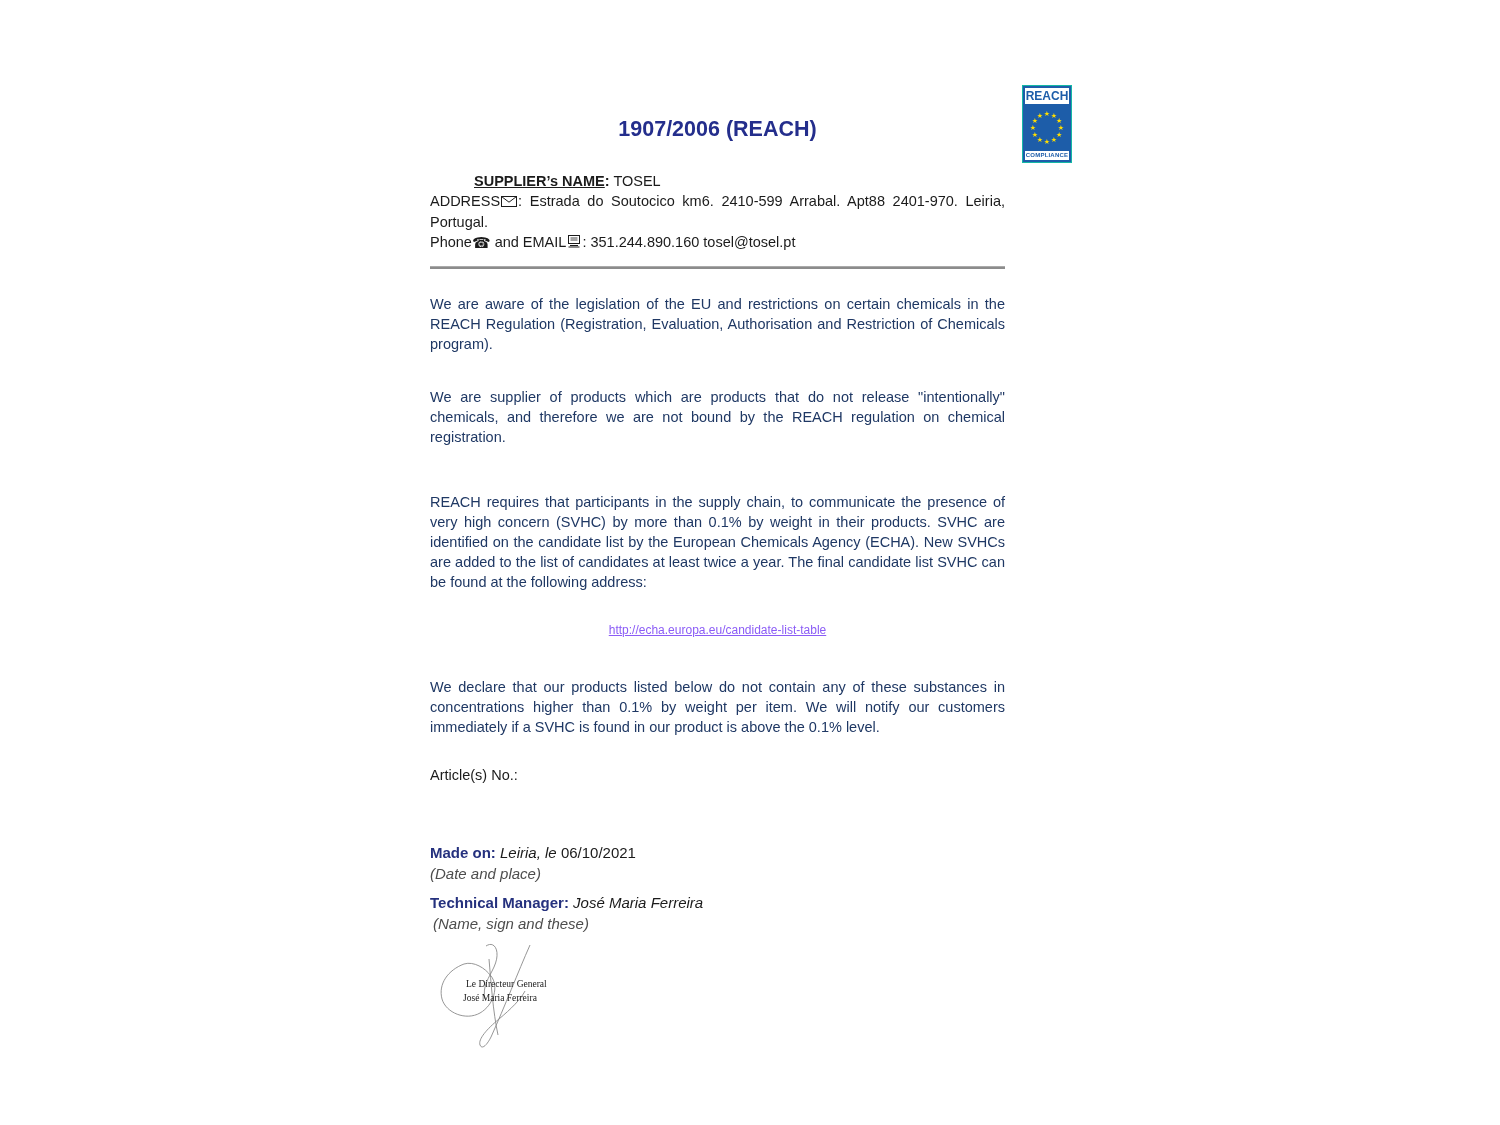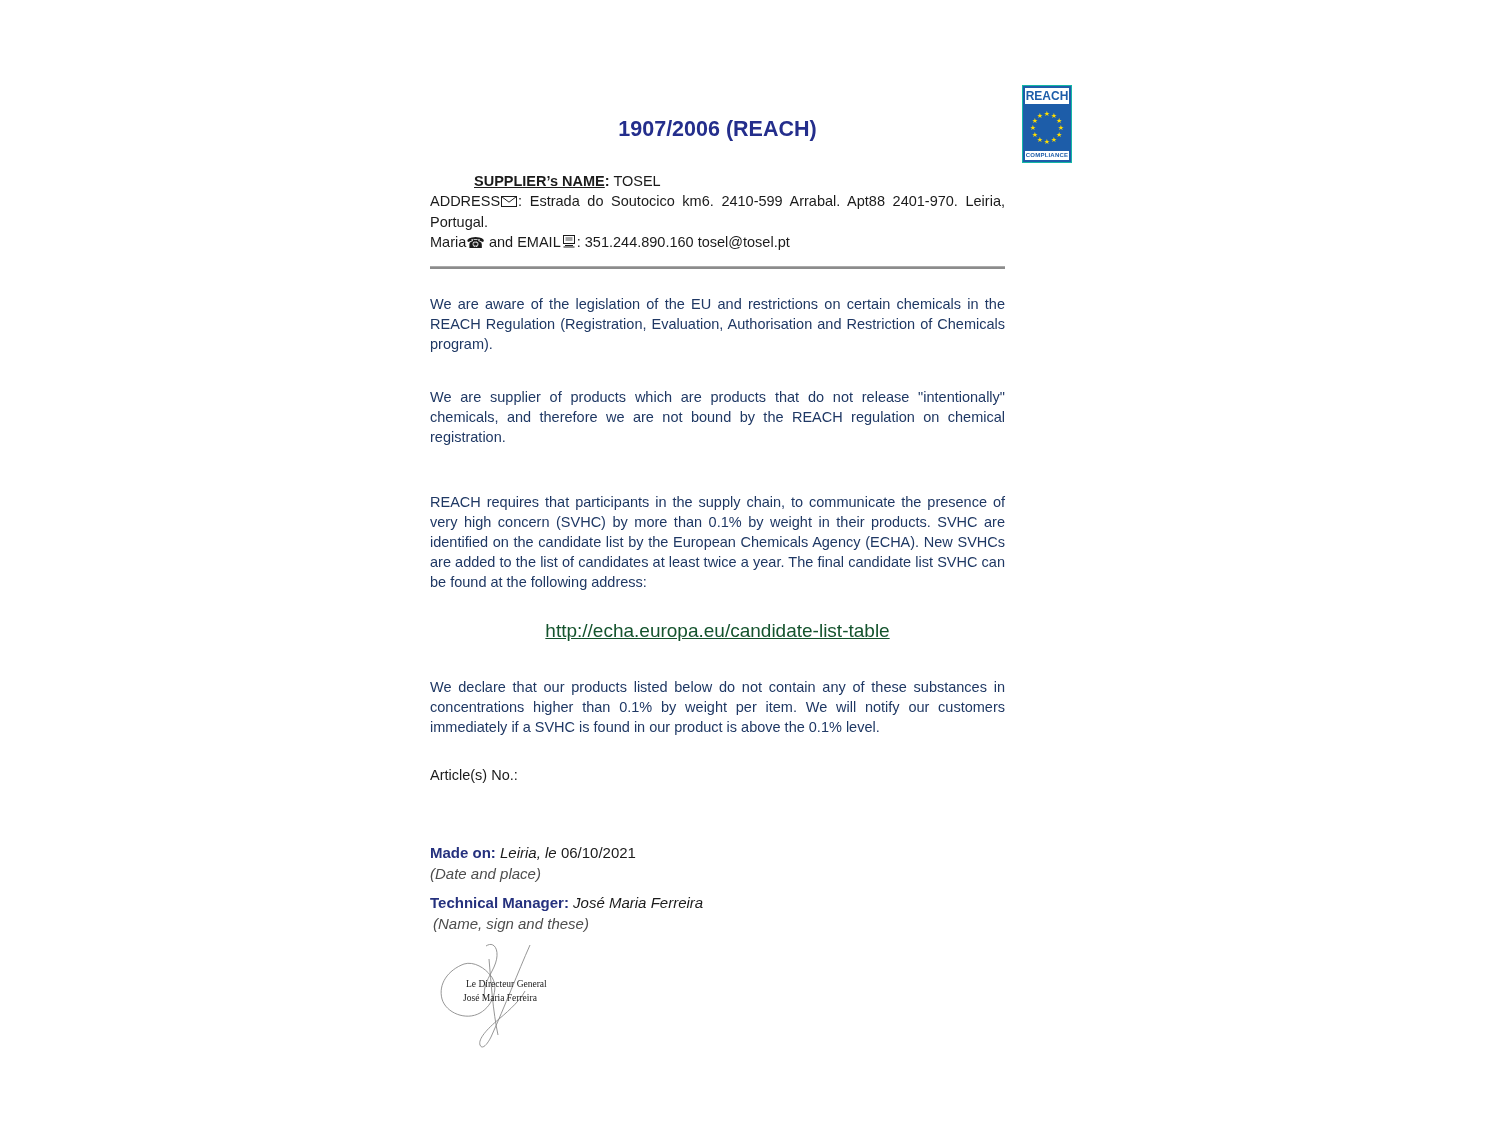--- a/index.html
+++ b/index.html
@@ -16,21 +16,21 @@
   .supplier .bold{font-weight:bold;}
   .icon-inline{display:inline-block;vertical-align:-1px;margin:0 1px;}
   .phone-glyph{font-size:15px;line-height:1;vertical-align:-1px;}
 
   .divider{top:266px;height:2px;background:#8c8c8c;border-top:1px solid #aaaaaa;}
 
   .para{color:#1f3864;font-size:14.5px;line-height:20px;text-align:justify;}
   .p1{top:294px;} .p2{top:387px;} .p3{top:492px;} .p4{top:677px;}
 
   .link-row{top:620px;text-align:center;}
-  .link-row a{color:#14532d;font-size:19px;}
+  .link-row a{color:#8b5cf6;font-size:12px;}
 
   .article{top:767px;color:#1b1b1b;font-size:14.5px;}
 
   .made-on{top:844px;font-size:15px;color:#1b1b1b;}
   .label-navy{color:#25317e;font-weight:bold;}
   .it{font-style:italic;}
   .small-note{font-size:15px;font-style:italic;color:#4d4d4d;}
   .date-note{top:865px;}
   .tech{top:894px;font-size:15px;color:#1b1b1b;}
   .name-note{top:915px;padding-left:3px;}
@@ -59,21 +59,21 @@
       <br>
       <span>1907/2006 (REACH)</span>
     </div>
 
     <div class="supplier">
       <span class="bold-u">SUPPLIER’s NAME</span><span class="bold">:</span><span> TOSEL</span><br>
       <span>ADDRESS</span><span class="icon-inline"><svg width="16" height="11" viewBox="0 0 16 11">
             <rect x="0.5" y="0.5" width="15" height="10" fill="#ffffff" stroke="#1b1b1b" stroke-width="1"></rect>
             <path d="M0.5,0.5 L8,6.2 L15.5,0.5" fill="none" stroke="#1b1b1b" stroke-width="1"></path>
           </svg></span><span>: Estrada do Soutocico km6. 2410-599 Arrabal. Apt88 2401-970. Leiria, Portugal.</span><br>
-      <span>Maria</span><span class="phone-glyph">☎</span><span> and EMAIL</span><span class="icon-inline"><svg width="14" height="13" viewBox="0 0 14 13">
+      <span>Phone</span><span class="phone-glyph">☎</span><span> and EMAIL</span><span class="icon-inline"><svg width="14" height="13" viewBox="0 0 14 13">
             <rect x="1.5" y="0.5" width="11" height="8" fill="#ffffff" stroke="#1b1b1b" stroke-width="1"></rect>
             <line x1="3.5" y1="3" x2="10.5" y2="3" stroke="#1b1b1b" stroke-width="0.8"></line>
             <line x1="3.5" y1="5" x2="10.5" y2="5" stroke="#1b1b1b" stroke-width="0.8"></line>
             <path d="M3,10.5 L11,10.5 M1.5,12 L12.5,12" stroke="#1b1b1b" stroke-width="1.2"></path>
           </svg></span><span>: 351.244.890.160 tosel@tosel.pt</span>
     </div>
 
     <div class="divider"></div>
 
     <div class="para p1">We are aware of the legislation of the EU and restrictions on certain chemicals in the REACH Regulation (Registration, Evaluation, Authorisation and Restriction of Chemicals program).</div>

